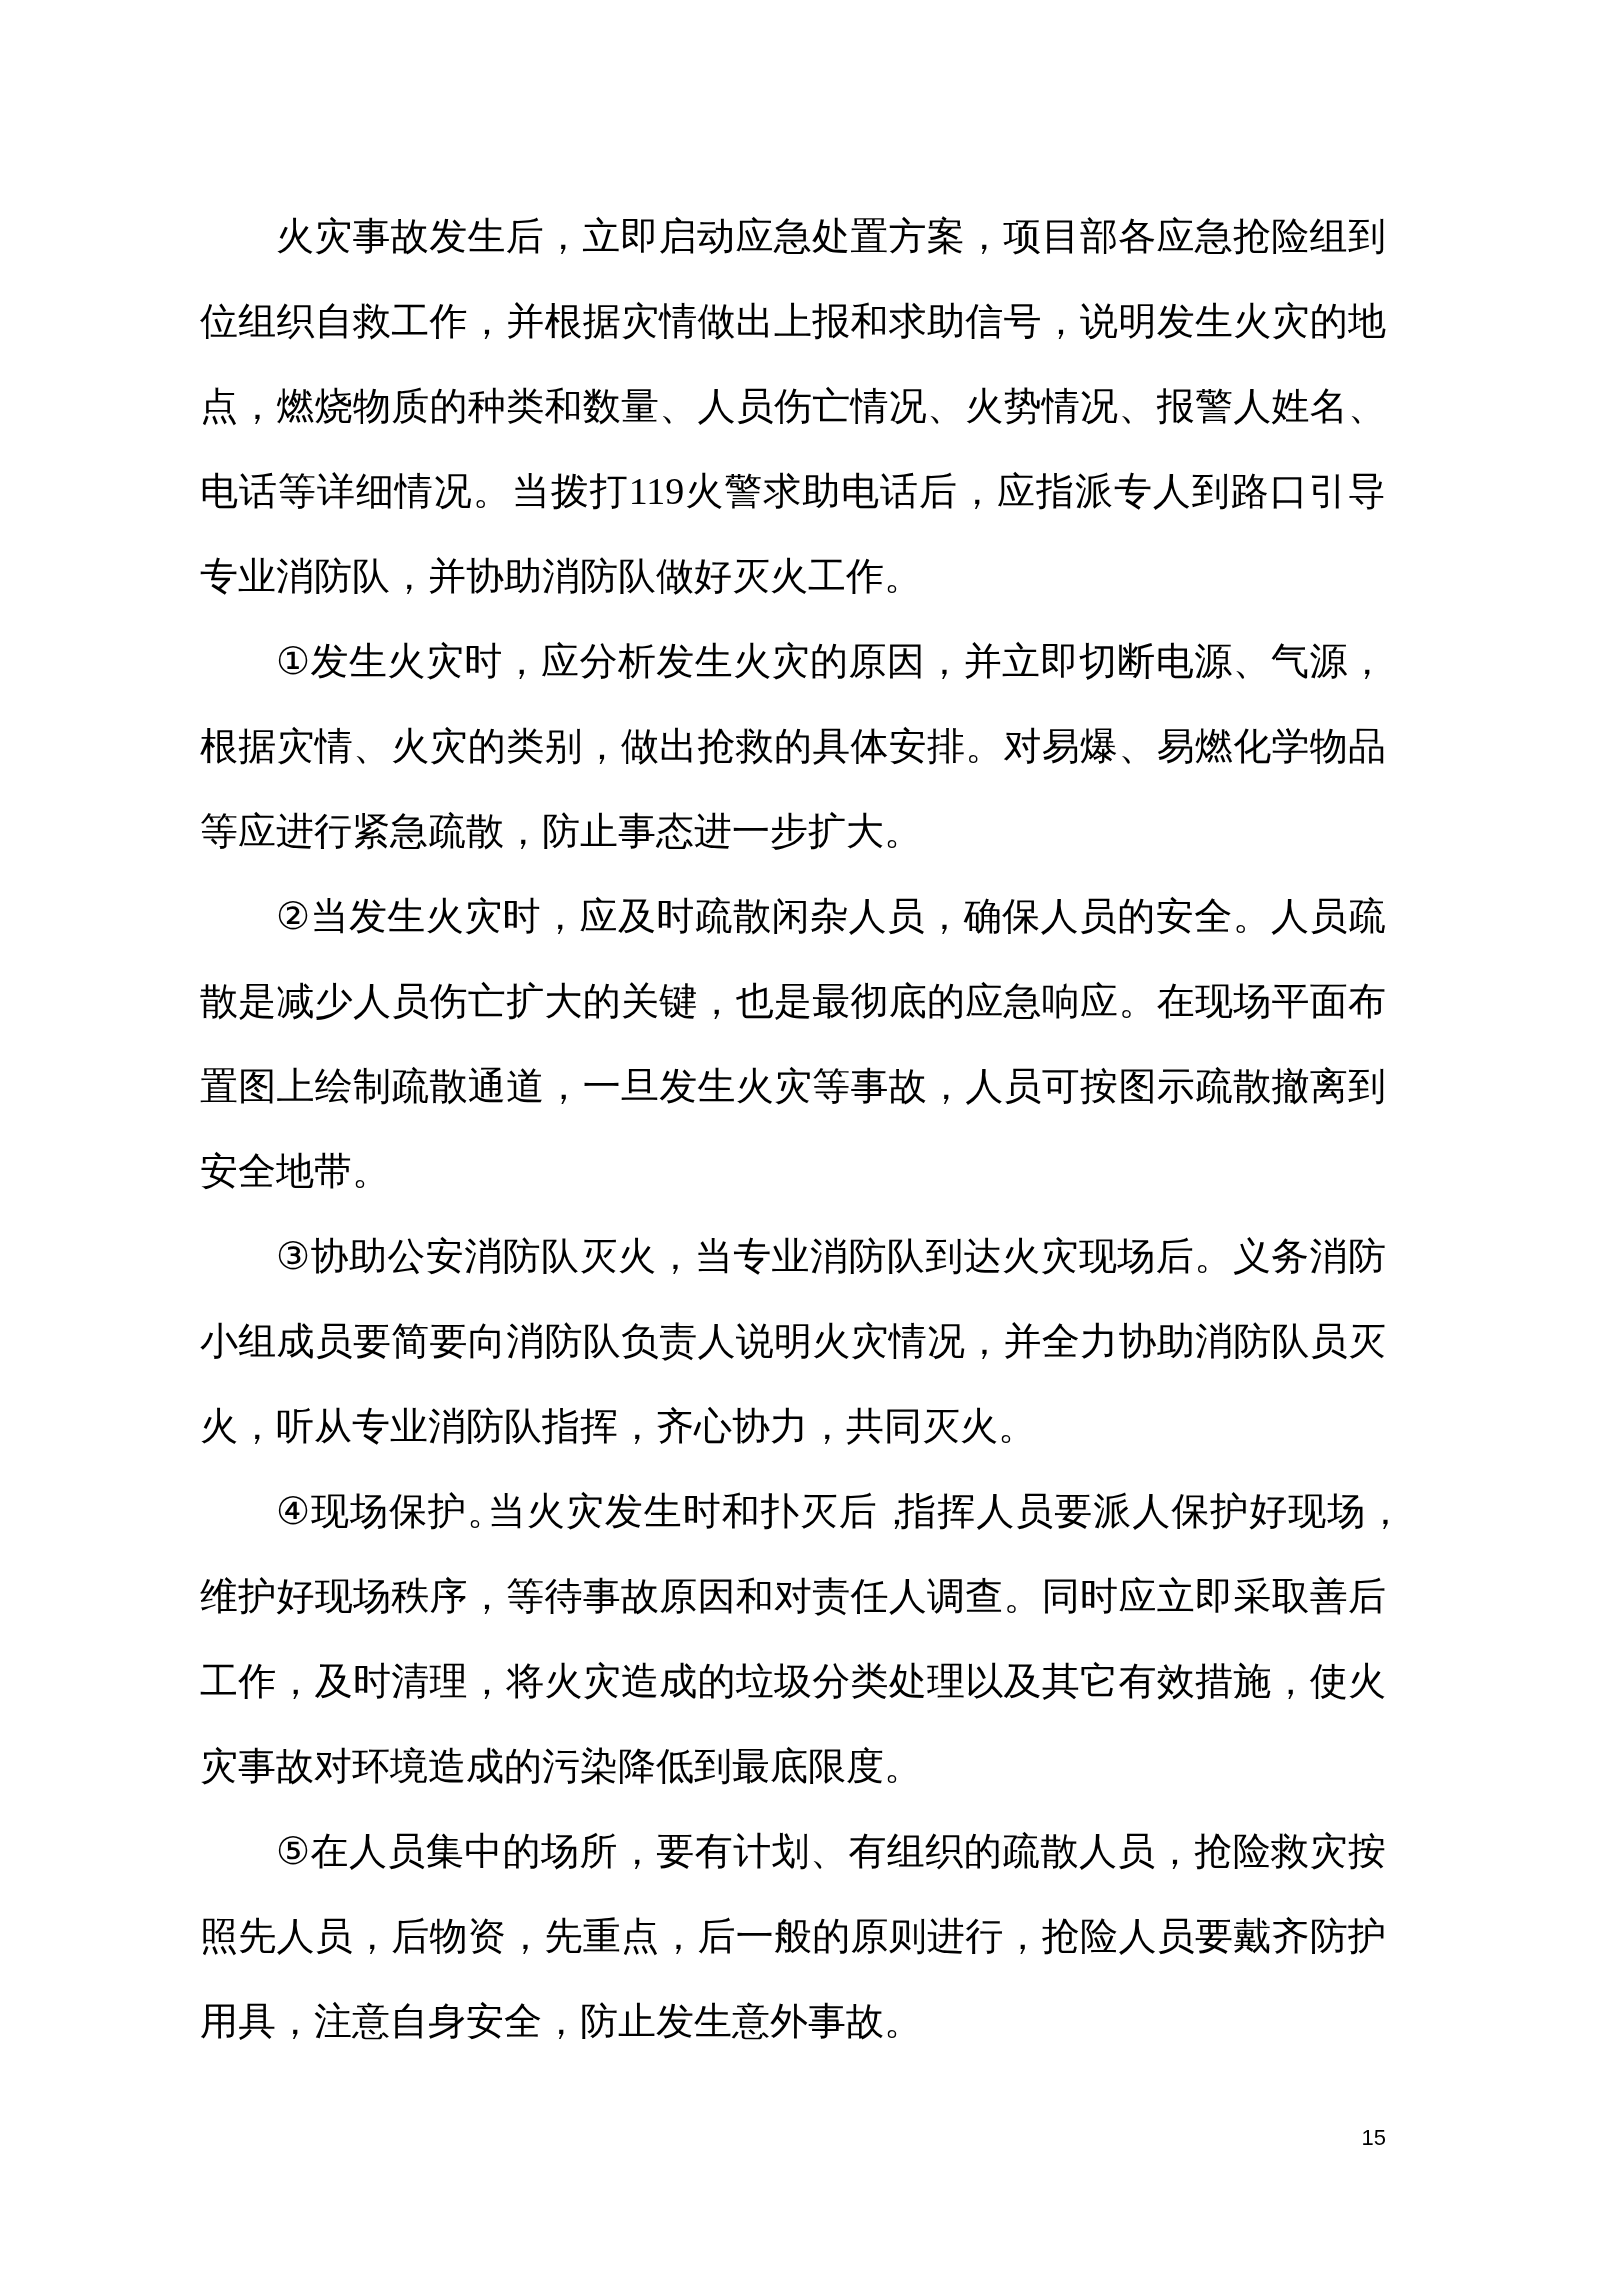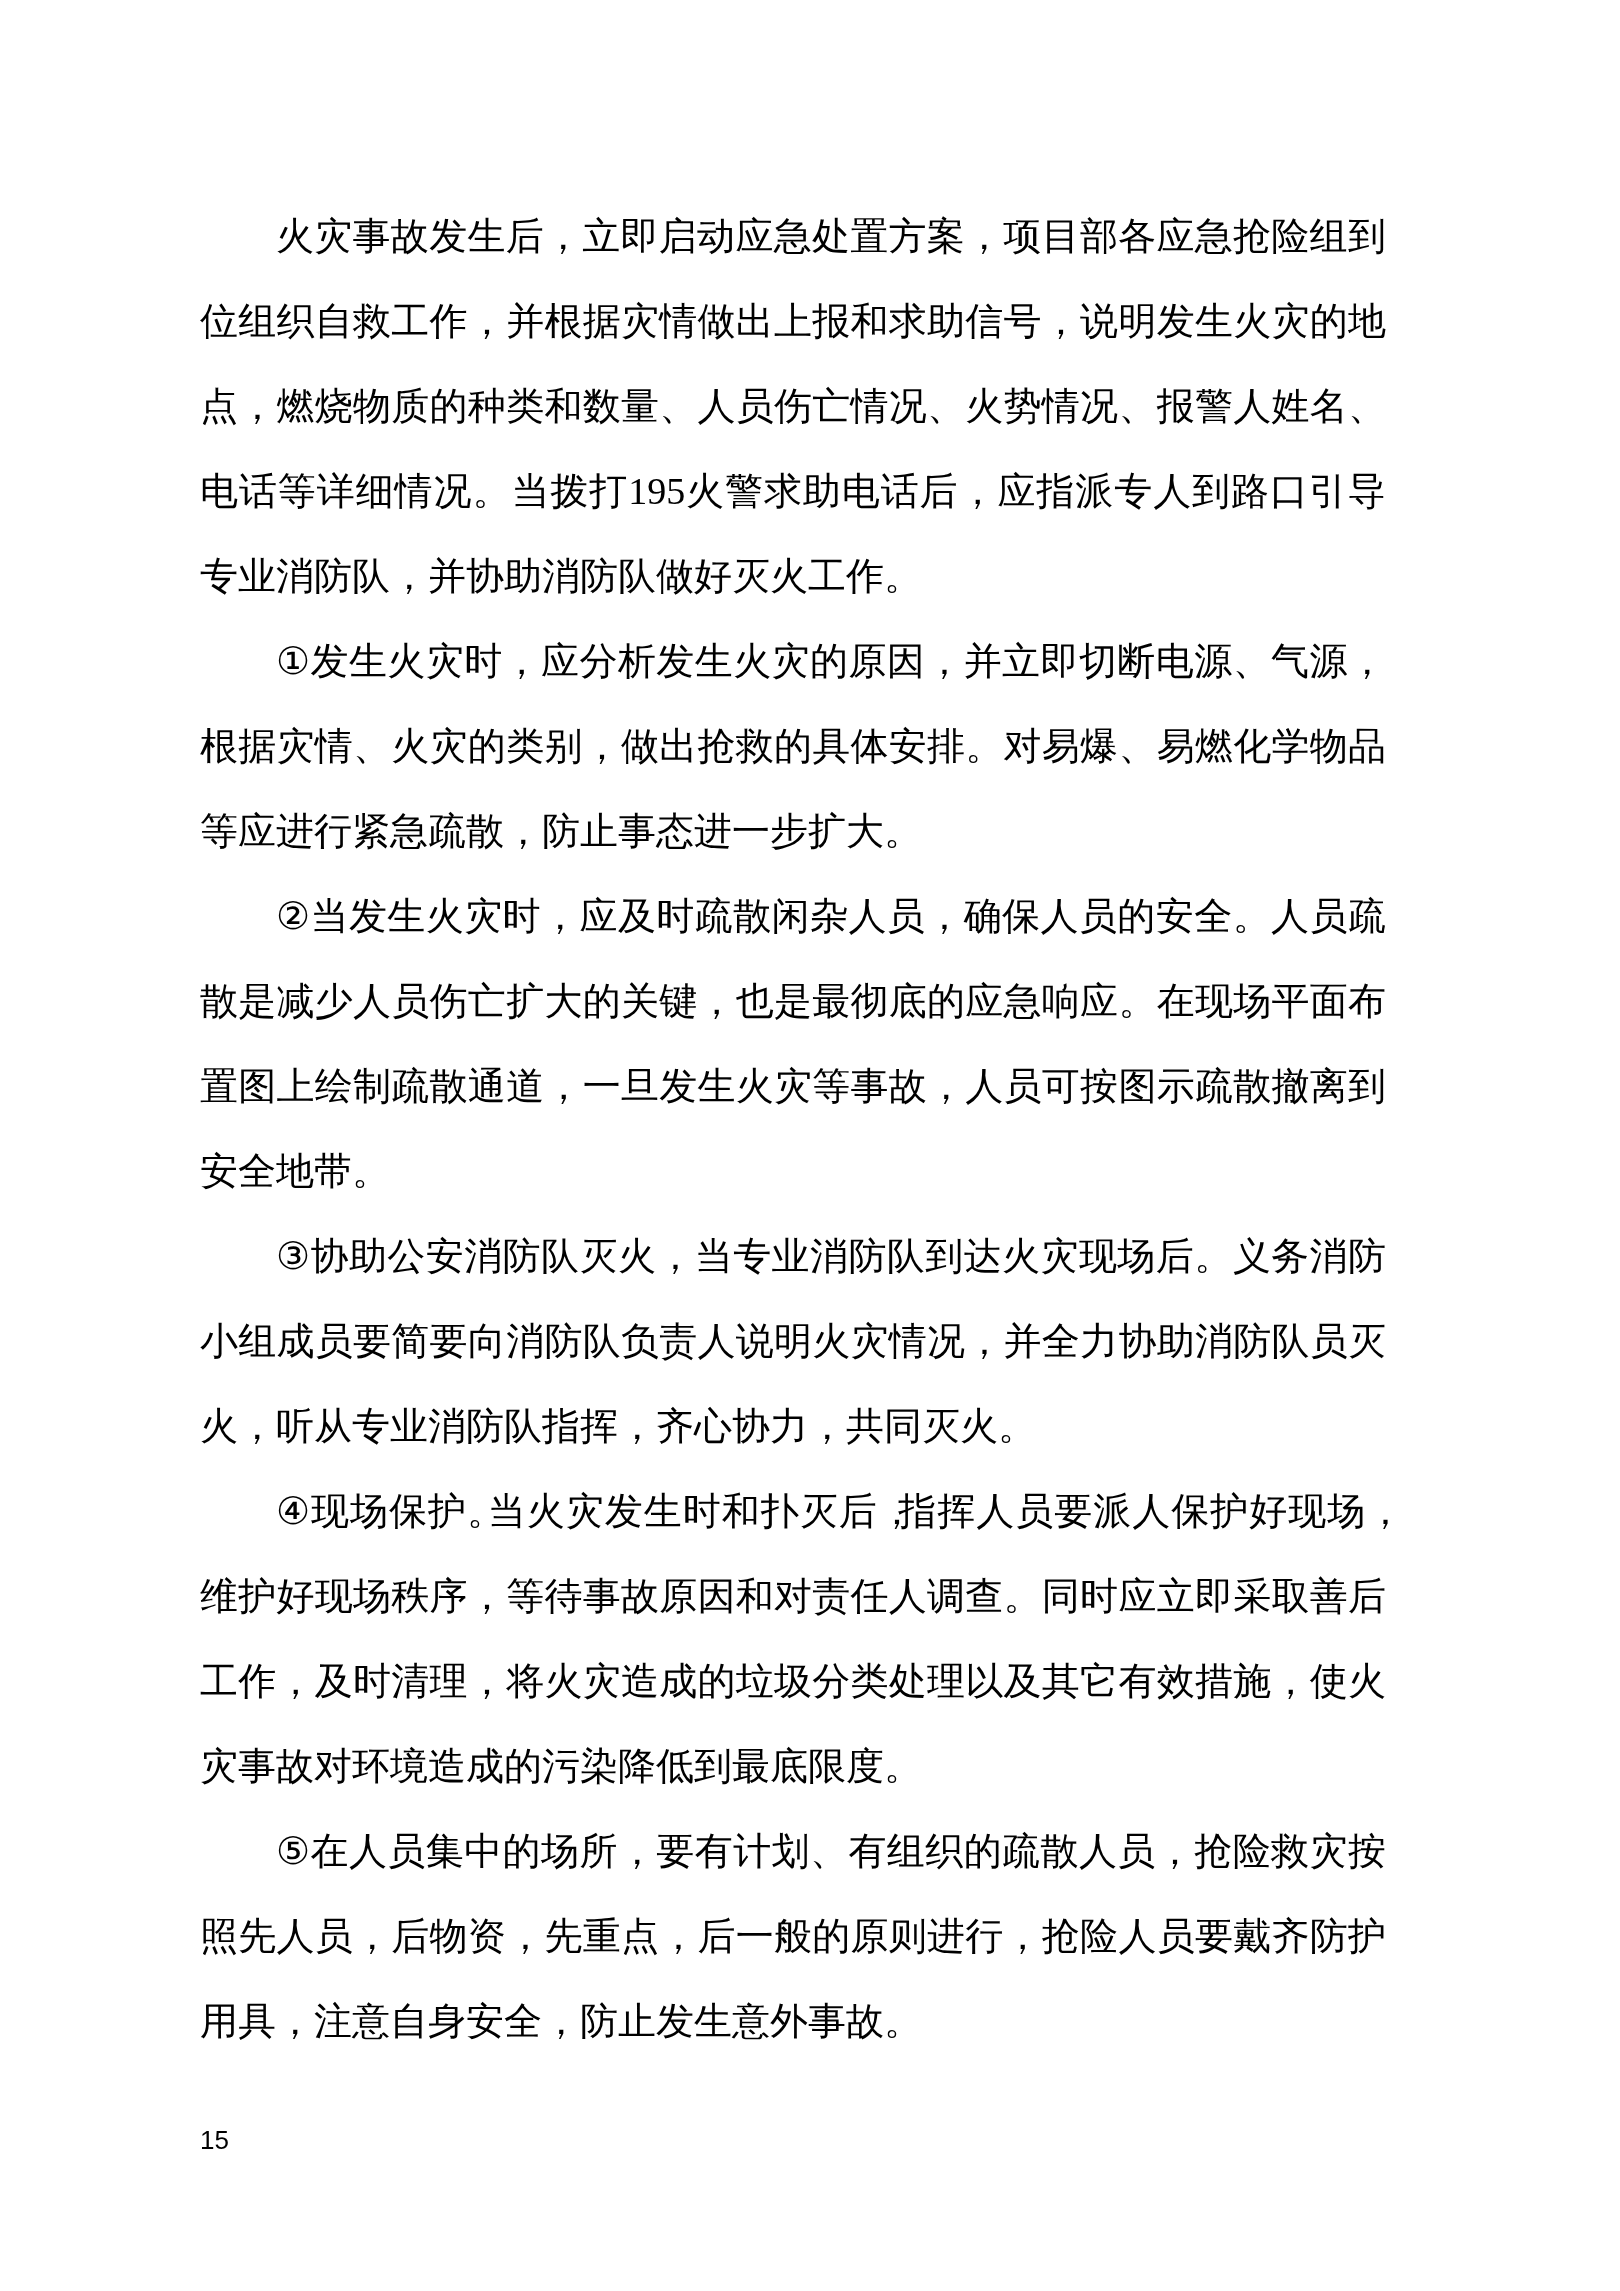--- a/index.html
+++ b/index.html
@@ -36,22 +36,22 @@
   .line span { flex: 0 0 auto; }
   .line.justify { justify-content: space-between; }
   .line.indent { padding-left: 76px; }
   
   .line.tight span.punct { flex: 0 0 19.6px; width: 19.6px; overflow: visible; }
   .page-number {
     position: absolute;
     left: 200px;
     top: 2125px;
     width: 1186px;
-    text-align: left;
-    font-size: 26px;
+    text-align: right;
+    font-size: 22px;
     line-height: 1.2;
     color: #000000;
     font-family: "Liberation Sans", sans-serif;
   }
 </style>
 </head>
 <body>
 
 <div class="page">
   <div class="body-text">
@@ -158,21 +158,21 @@
           <span>话</span>
           <span>等</span>
           <span>详</span>
           <span>细</span>
           <span>情</span>
           <span>况</span>
           <span class="punct">。</span>
           <span>当</span>
           <span>拨</span>
           <span>打</span>
-          <span>195</span>
+          <span>119</span>
           <span>火</span>
           <span>警</span>
           <span>求</span>
           <span>助</span>
           <span>电</span>
           <span>话</span>
           <span>后</span>
           <span class="punct">，</span>
           <span>应</span>
           <span>指</span>

